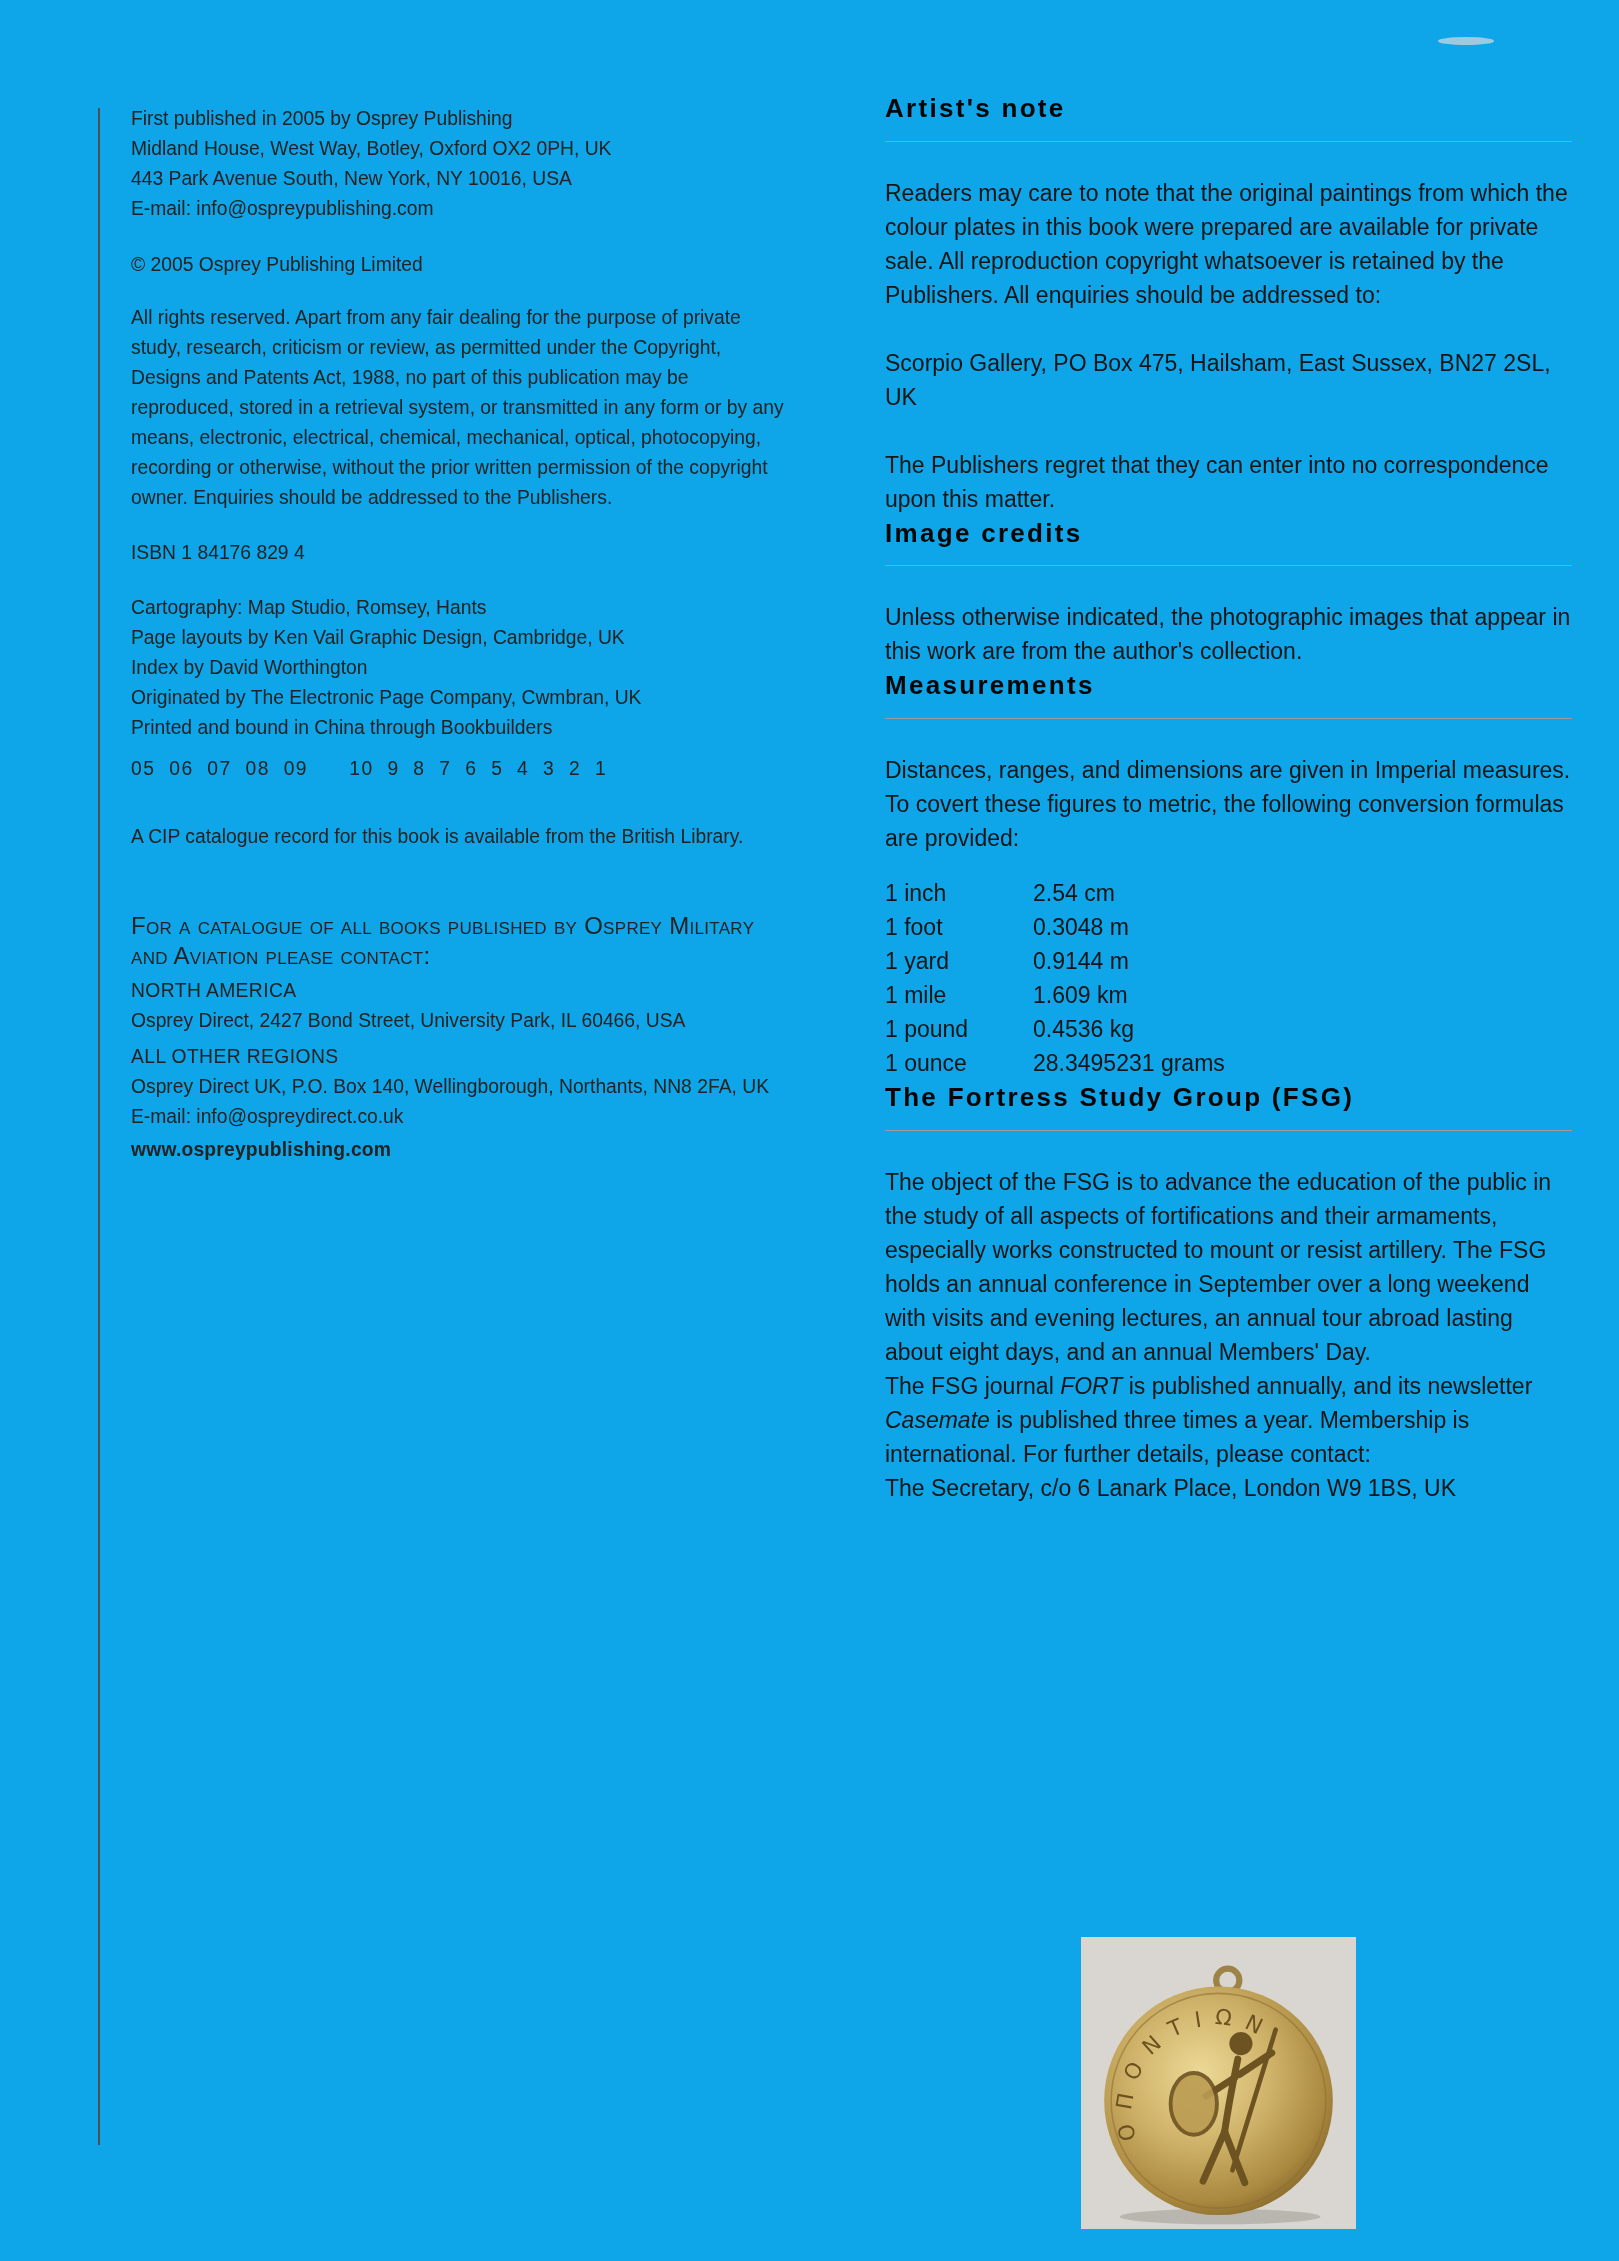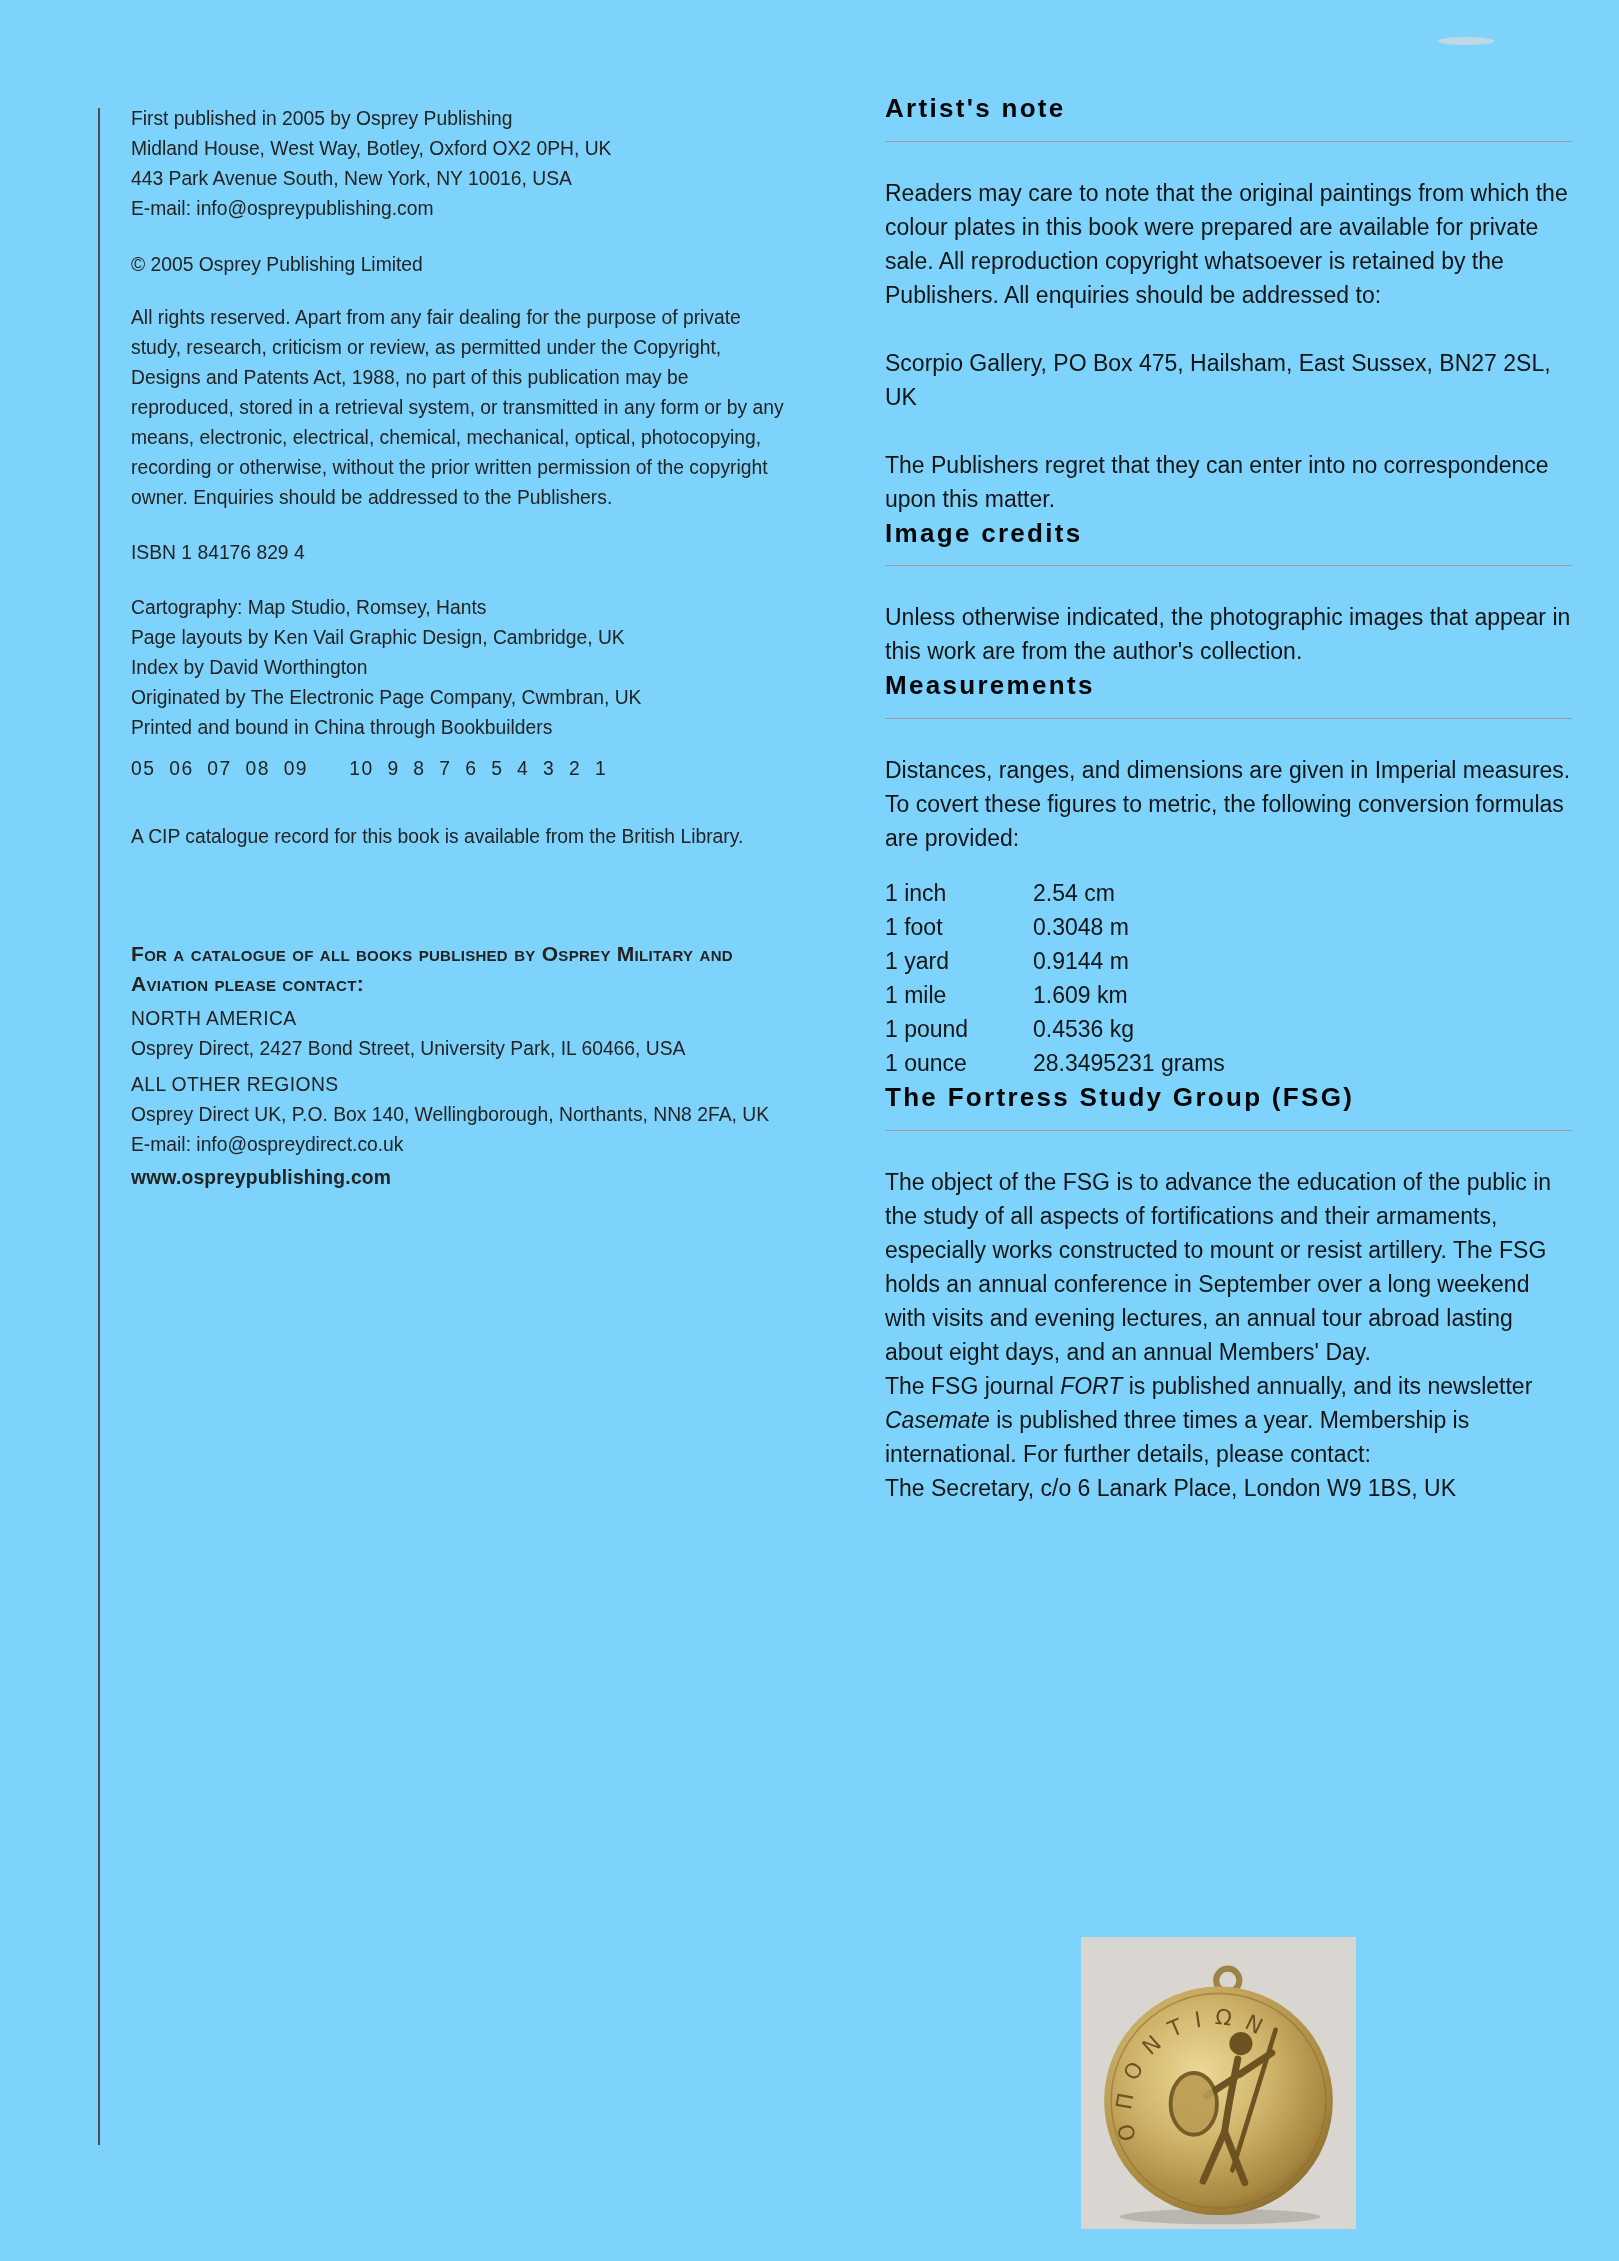--- a/index.html
+++ b/index.html
@@ -1,21 +1,21 @@
 <!DOCTYPE html>
 <html style="font-size:12.4px"><head>
 <meta charset="utf-8">
 <style>
   * { margin: 0; padding: 0; box-sizing: border-box; }
   html, body { background: #ffffff; }
   .page {
     position: relative;
     width: 1619px;
     height: 2261px;
-    background: #7dd3fc;
+    background: #0ea5e9;
     font-family: "Liberation Sans", sans-serif;
     color: #1c1c1c;
     overflow: hidden;
   }
   .scan-artifact {
     position: absolute;
     left: 1438px; top: 37px;
     width: 56px; height: 7.7px;
     background: #dadada;
     border-radius: 50%;
@@ -37,25 +37,24 @@
     line-height: 30px;
     color: #232323;
   }
   .left-col .copyright   { margin-top: 26px; }
   .left-col .rights      { margin-top: 23px; text-align: left; }
   .left-col .isbn        { margin-top: 25px; }
   .left-col .credits     { margin-top: 25px; }
   .left-col .print-run   { margin-top: 11px; white-space: pre; letter-spacing: 1.5px; }
   .left-col .cip         { margin-top: 38px; }
   .left-col .catalogue-note {
-    margin-top: 87px;
+    margin-top: 59px;
     font-variant: small-caps;
-    font-size: 21px;
+    font-size: 24px;
     letter-spacing: 0.3px;
-    font-weight: bold;
   }
   .left-col .region-block { margin-top: 5.4px; }
   .left-col .region-heading { letter-spacing: 0.4px; }
   .left-col .website { margin-top: 3.1px; font-weight: bold; letter-spacing: 0.2px; }
 
   
   .right-col {
     position: absolute;
     left: 885px; top: 91px;
     width: 687px;

